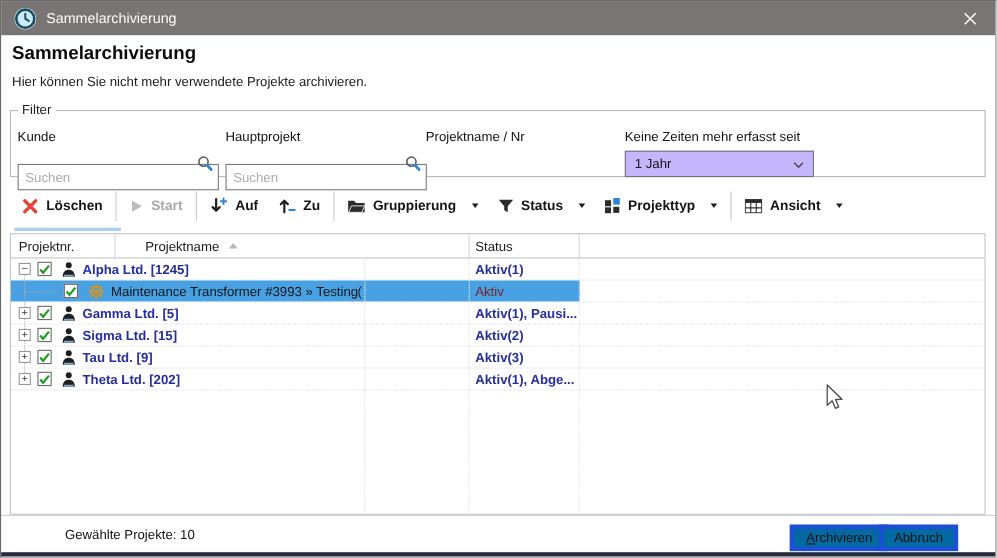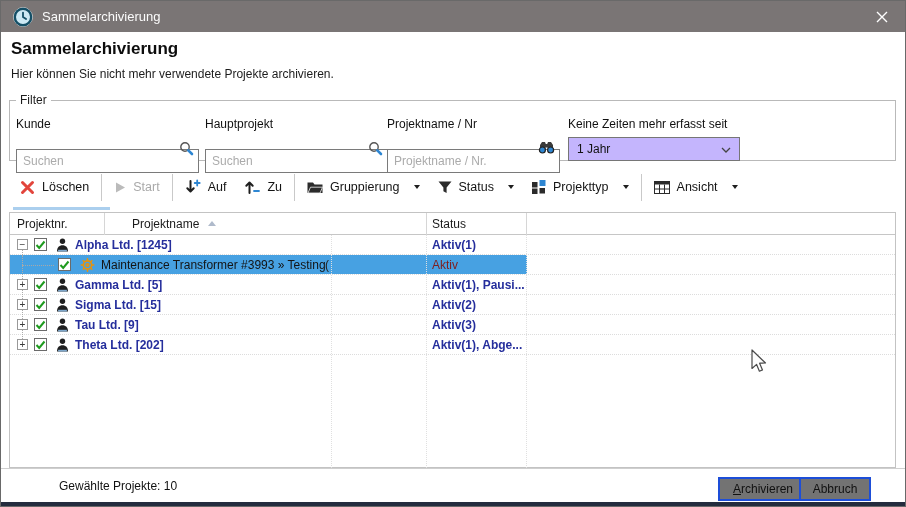--- a/index.html
+++ b/index.html
@@ -36,21 +36,21 @@
                      padding:0 24px 0 6px; color:#333; outline:none;margin-top:12px; }
   .inputwrap input::placeholder { color:#ABABAB; }
   .inicon { position:absolute; right:5px; top:4px; display:flex; }
   .combo { height:24px; background:#c4b5fd; border:1px solid #767676; display:flex;
            align-items:center; padding:0 8px; font-size:12px; color:#111; justify-content:space-between; }
 
   
   .toolbar { position:absolute; left:8px; right:9px; top:166px; height:40px;
              display:flex; align-items:center; padding-left:2px; }
   .tbtn { display:flex; align-items:center; gap:7px; padding:5px 9px; font-size:12.5px; color:#141414;
-          white-space:nowrap; }
+          white-space:nowrap;font-weight:bold; }
   .tbtn.disabled { color:#A9A9A9; }
   .tsep { width:1px; height:27px; background:#C9C9C9; margin:0 3px; }
   .caret { width:0; height:0; border-left:3.5px solid transparent; border-right:3.5px solid transparent;
            border-top:4px solid #1f1f1f; margin-left:7px; }
   .hthumb { position:absolute; left:12px; top:206px; width:97px; height:3px; background:#ABCFEE; }
 
   
   .grid { position:absolute; left:8px; right:9px; top:211px; height:256px;
           border:1px solid #C3C3C3; background:#fff; }
   .ghead { display:flex; height:22px; border-bottom:1px solid #C6C6C6; align-items:center; }
@@ -86,21 +86,21 @@
   .conn::before { content:""; position:absolute; left:0; top:0; height:10px; border-left:1px dotted #A8A8A8; }
   .conn::after { content:""; position:absolute; left:0; right:2px; top:10px; border-top:1px dotted #A8A8A8; }
   .cb { width:13px; height:13px; border:1px solid #6b6b6b; background:#fff; margin-left:6px;
         display:flex; align-items:center; justify-content:center; flex:none; }
   .conn + .cb { margin-left:2px; }
   .ricon { display:flex; margin-left:9px; flex:none; }
 
   
   .footerline { position:absolute; left:0; right:0; top:467px; height:1px; background:#CFCFCF; }
   .statusinfo { position:absolute; left:10px; top:478px; font-size:12px; color:#111;margin-left:48px; }
-  .btn { position:absolute; top:476px; height:24px; background:#737373; border:2px solid #1d4ed8;
+  .btn { position:absolute; top:476px; height:24px; background:#0369a1; border:4px solid #1d4ed8;
          font:12px "Liberation Sans",sans-serif; color:#111; }
   .btn-arch { left:717px; width:90px; }
   .btn-abort { left:798px; width:72px; }
   u { text-decoration:underline; }
 
   .bottomstrip { position:absolute; left:0; right:0; bottom:0; height:4px; background:#242C3E; }
   .cursor { position:absolute; left:750px; top:348px; z-index:9; }
 </style>
 </head>
 <body>
@@ -150,30 +150,20 @@
           <svg width="15" height="15" viewBox="0 0 15 15">
             <circle cx="6" cy="6" r="4.2" fill="none" stroke="#555" stroke-width="1.4"></circle>
             <line x1="9.3" y1="9.3" x2="13" y2="13" stroke="#2E86D2" stroke-width="2.6" stroke-linecap="round"></line>
           </svg>
         </span>
       </div>
     </div>
 
     <div class="fld f3">
       <div class="flabel">Projektname / Nr</div>
-      <div class="inputwrap">
-        <input placeholder="Projektname / Nr." style="">
-        <span class="inicon">
-          <svg width="17" height="13" viewBox="0 0 17 13">
-            <path d="M2,4 L4,1 h3 l0.8,2 h1.4 L10,1 h3 l2,3 v5 h-5.5 v-2.5 h-2 V9 H2 z" fill="#3a3a3a"></path>
-            <circle cx="4.4" cy="9" r="3" fill="#2E86D2" stroke="#222" stroke-width="1.2"></circle>
-            <circle cx="12.6" cy="9" r="3" fill="#2E86D2" stroke="#222" stroke-width="1.2"></circle>
-          </svg>
-        </span>
-      </div>
     </div>
 
     <div class="fld f4">
       <div class="flabel">Keine Zeiten mehr erfasst seit</div>
       <div class="combo">
         <span>1 Jahr</span>
         <span class="chev">
           <svg width="10" height="6" viewBox="0 0 10 6">
               <path d="M1,1 L5,5 L9,1" stroke="#444" stroke-width="1.3" fill="none"></path>
             </svg>

